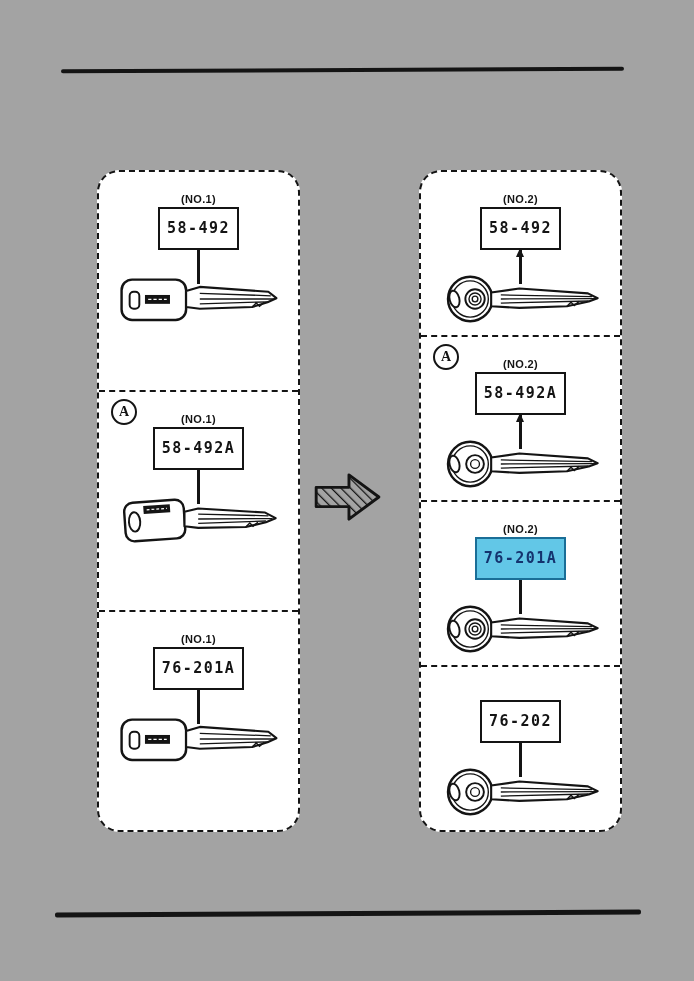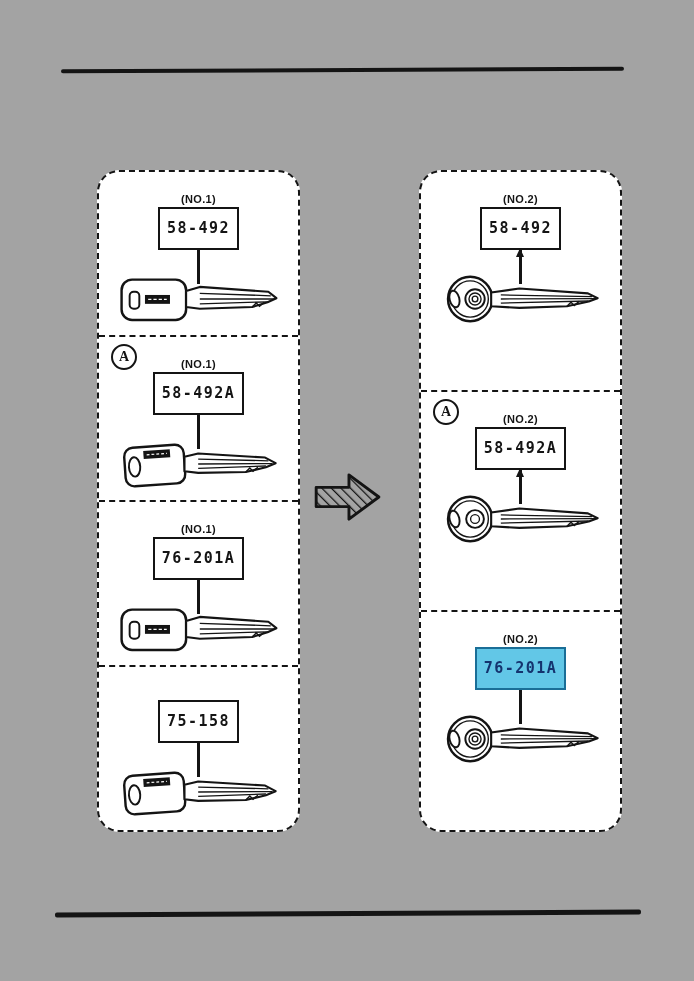--- a/index.html
+++ b/index.html
@@ -97,37 +97,20 @@
         <rect x="33" y="26" width="31" height="11" fill="#141414"></rect>
         <line x1="37" y1="31.5" x2="60" y2="31.5" stroke="#fff" stroke-width="1.6" stroke-dasharray="4 2.5"></line>
         <path d="M84 21 L101 16 L186 22 L196 30 L185 35 L166 41 L101 43 L84 41 Z" fill="#fff" stroke="#141414" stroke-width="2.6" stroke-linejoin="round"></path>
         <line x1="101" y1="24" x2="189" y2="27" stroke="#141414" stroke-width="1.6"></line>
         <line x1="101" y1="31" x2="193" y2="31" stroke="#141414" stroke-width="1.6"></line>
         <line x1="101" y1="37" x2="186" y2="34.5" stroke="#141414" stroke-width="1.6"></line>
         <path d="M166 41 l5 -5 l4 4 l6 -5" fill="none" stroke="#141414" stroke-width="1.8"></path>
       </svg>
     </div>
 
-    <div class="panel no-sub">
-      <div class="part-box">75-158</div>
-      <div class="leader"></div>
-      <svg class="key" width="162" height="50" viewBox="0 0 200 62">
-        <g transform="rotate(-4 44 32)">
-          <rect x="8" y="9" width="74" height="48" rx="11" fill="#fff" stroke="#141414" stroke-width="3"></rect>
-          <ellipse cx="20" cy="33" rx="7" ry="12" fill="#fff" stroke="#141414" stroke-width="2.4"></ellipse>
-          <rect x="32" y="14" width="33" height="10" fill="#141414"></rect>
-          <line x1="36" y1="19" x2="61" y2="19" stroke="#fff" stroke-width="1.5" stroke-dasharray="3.5 2.5"></line>
-        </g>
-        <path d="M82 22 L99 18 L182 23 L195 30 L183 35 L158 41 L99 42 L82 40 Z" fill="#fff" stroke="#141414" stroke-width="2.6" stroke-linejoin="round"></path>
-        <line x1="99" y1="25" x2="186" y2="27" stroke="#141414" stroke-width="1.6"></line>
-        <line x1="99" y1="31" x2="191" y2="30.5" stroke="#141414" stroke-width="1.6"></line>
-        <line x1="99" y1="36.5" x2="183" y2="33.5" stroke="#141414" stroke-width="1.6"></line>
-        <path d="M158 41 l5 -5 l4 4 l6 -5" fill="none" stroke="#141414" stroke-width="1.8"></path>
-      </svg>
-    </div>
 
   </div>
 
   <svg class="transform-arrow" width="72" height="54" viewBox="0 0 74 56">
     <defs>
       <pattern id="hatch" width="7" height="7" patternUnits="userSpaceOnUse" patternTransform="rotate(-45)">
         <line x1="0" y1="0" x2="0" y2="7" stroke="#141414" stroke-width="2.6"></line>
       </pattern>
     </defs>
     <path d="M4 18 L38 18 L38 5 L69 28 L38 51 L38 38 L4 38 Z" fill="url(#hatch)" stroke="#141414" stroke-width="3" stroke-linejoin="round"></path>
@@ -185,18 +168,34 @@
         <circle cx="43" cy="31" r="7.5" fill="none" stroke="#141414" stroke-width="1.7"></circle>
         <circle cx="43" cy="31" r="3.5" fill="none" stroke="#141414" stroke-width="1.7"></circle>
         <path d="M63 23 L98 18 L183 24 L195 30 L184 34 L157 40 L98 42 L63 40 Z" fill="#fff" stroke="#141414" stroke-width="2.6" stroke-linejoin="round"></path>
         <line x1="75" y1="26" x2="188" y2="28" stroke="#141414" stroke-width="1.6"></line>
         <line x1="75" y1="31" x2="192" y2="30.5" stroke="#141414" stroke-width="1.6"></line>
         <line x1="75" y1="36" x2="184" y2="33.5" stroke="#141414" stroke-width="1.6"></line>
         <path d="M157 40 l5 -5 l4 4 l6 -5" fill="none" stroke="#141414" stroke-width="1.8"></path>
       </svg>
     </div>
 
+    <div class="panel no-sub">
+      <div class="part-box">76-202</div>
+      <div class="leader"></div>
+      <svg class="key" width="162" height="50" viewBox="0 0 200 62">
+        <circle cx="37" cy="31" r="27.5" fill="#fff" stroke="#141414" stroke-width="3"></circle>
+        <circle cx="37" cy="31" r="22.5" fill="none" stroke="#141414" stroke-width="1.7"></circle>
+        <ellipse cx="17.5" cy="31" rx="6" ry="10.5" fill="#fff" stroke="#141414" stroke-width="2.4" transform="rotate(-14 17.5 31)"></ellipse>
+        <circle cx="43" cy="31" r="11" fill="#fff" stroke="#141414" stroke-width="2.4"></circle>
+        <circle cx="43" cy="31" r="5.5" fill="none" stroke="#141414" stroke-width="1.7"></circle>
+        <path d="M63 23 L98 18 L183 24 L195 30 L184 34 L157 40 L98 42 L63 40 Z" fill="#fff" stroke="#141414" stroke-width="2.6" stroke-linejoin="round"></path>
+        <line x1="75" y1="26" x2="188" y2="28" stroke="#141414" stroke-width="1.6"></line>
+        <line x1="75" y1="31" x2="192" y2="30.5" stroke="#141414" stroke-width="1.6"></line>
+        <line x1="75" y1="36" x2="184" y2="33.5" stroke="#141414" stroke-width="1.6"></line>
+        <path d="M157 40 l5 -5 l4 4 l6 -5" fill="none" stroke="#141414" stroke-width="1.8"></path>
+      </svg>
+    </div>
 
   </div>
 
   <div class="rule rule-bottom"></div>
 
 </div>
 
 </body></html>

